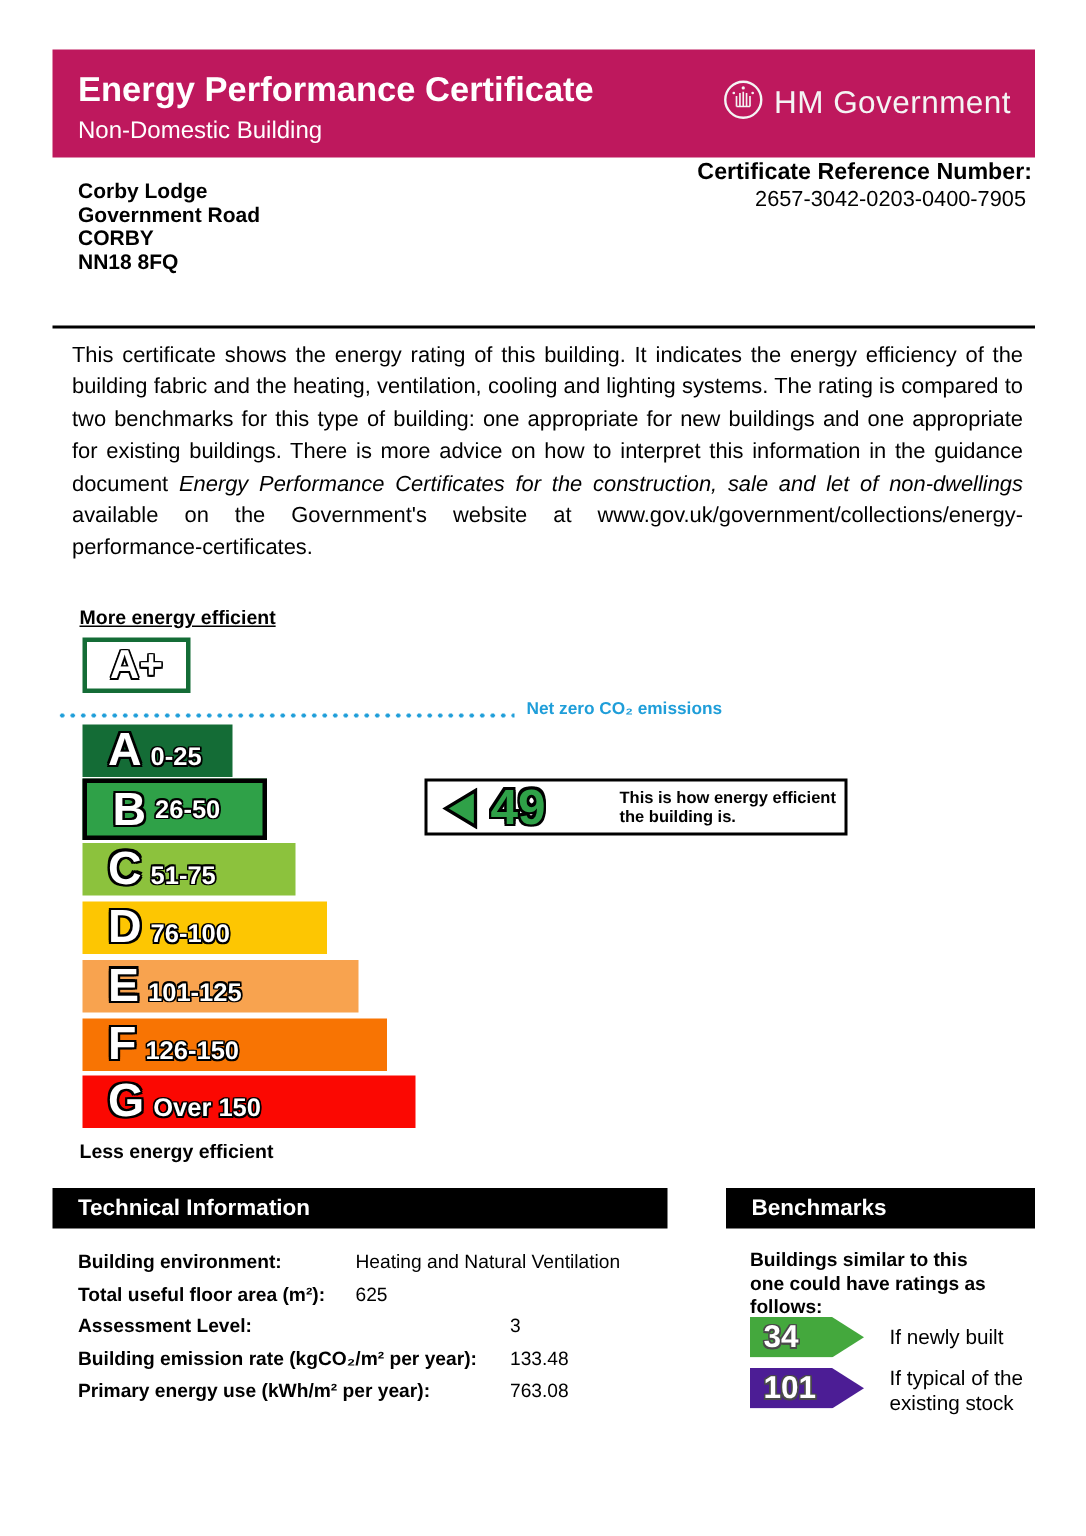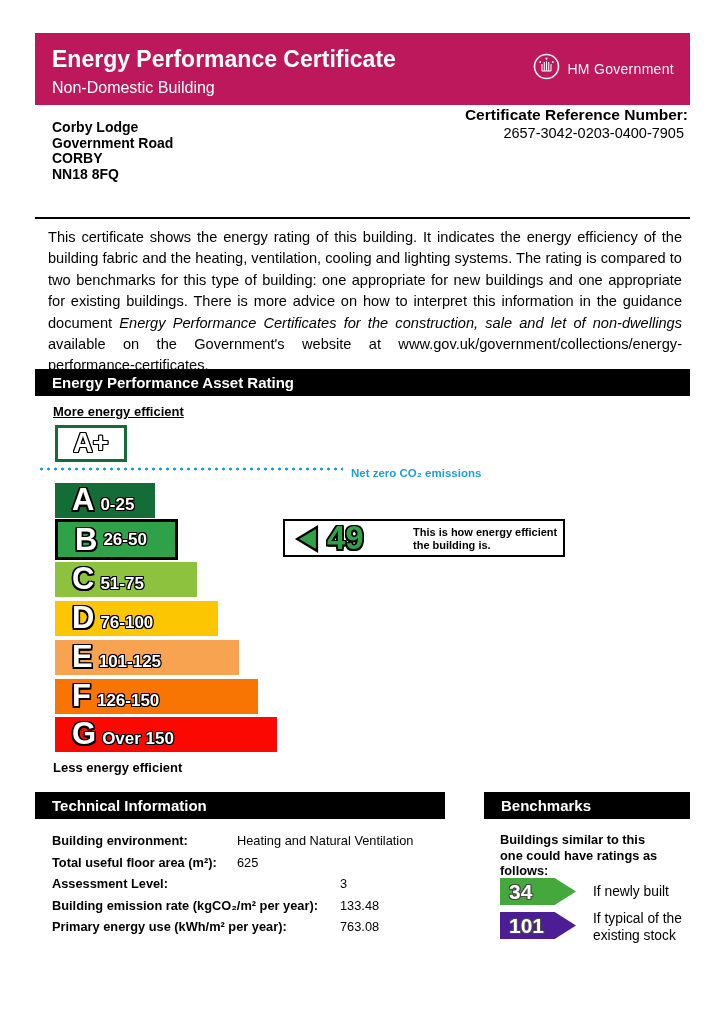--- a/index.html
+++ b/index.html
@@ -5,21 +5,21 @@
   * { margin:0; padding:0; box-sizing:border-box; }
   html,body { background:#fff; }
   body { font-family:"Liberation Sans","DejaVu Sans",sans-serif; color:#000; }
   .page { position:relative; width:724px; height:1024px; background:#fff; overflow:hidden; }
 
   
   .header-bar { position:absolute; left:35px; top:33px; width:655px; height:72px; background:#be185d; color:#fff; }
   .header-title { position:absolute; left:17px; top:13px; font-size:23px; font-weight:bold; }
   .header-subtitle { position:absolute; left:17px; top:46px; font-size:16px; font-weight:normal; }
   .gov-logo { position:absolute; right:16px; top:20px; display:flex; align-items:center; gap:7px; }
-  .gov-logo-text { font-size:14px; color:#f4f4f4; letter-spacing:.3px; }
+  .gov-logo-text { font-size:21px; color:#f4f4f4; letter-spacing:.3px; }
 
   
   .address-block { position:absolute; left:52px; top:120px; font-size:14px; font-weight:bold; line-height:15.5px; }
   .cert-ref { position:absolute; right:36px; top:106px; text-align:right; }
   .cert-ref-label { font-size:15.5px; font-weight:bold; }
   .cert-ref-number { font-size:14.5px; font-weight:normal; padding-right:4px; margin-top:1px; }
 
   .rule-top { position:absolute; left:35px; top:217px; width:655px; height:2px; background:#000; }
 
   
@@ -35,21 +35,21 @@
 
   
   .more-label { position:absolute; left:53px; top:404px; font-size:13px; font-weight:bold;text-decoration:underline; }
   .less-label { position:absolute; left:53px; top:760px; font-size:13px; font-weight:bold; }
 
   .aplus-box { position:absolute; left:55px; top:425px; width:72px; height:37px; background:#fff;
                border:3px solid #146c36; display:flex; align-items:center; justify-content:center; }
   .aplus-text { font-size:27px; font-weight:bold; color:#fff;
     text-shadow:-1px -1px 0 #000,0 -1px 0 #000,1px -1px 0 #000,-1px 0 0 #000,1px 0 0 #000,-1px 1px 0 #000,0 1px 0 #000,1px 1px 0 #000; }
 
-  .netzero-row { position:absolute; left:38px; top:467px; width:600px; height:12px; display:flex; align-items:flex-start; }
+  .netzero-row { position:absolute; left:38px; top:467px; width:600px; height:12px; display:flex; align-items:flex-end; }
   .netzero-dots { width:305px; height:4px;
     background:radial-gradient(circle, #1f9ed9 1.4px, rgba(0,0,0,0) 1.6px);
     background-size:7px 4px; background-repeat:repeat-x; background-position:0 center; }
   .netzero-label { margin-left:8px; font-size:11.5px; font-weight:bold; color:#1f9ed9; }
 
   .bands { position:absolute; left:55px; top:483px; width:300px; height:270px; }
   .band { position:absolute; left:0; height:35px; display:flex; align-items:baseline; padding-left:17px; }
   .band-letter { font-size:31px; font-weight:bold; color:#fff; line-height:33px;
     text-shadow:-1.5px -1.5px 0 #000,0 -1.5px 0 #000,1.5px -1.5px 0 #000,-1.5px 0 0 #000,1.5px 0 0 #000,-1.5px 1.5px 0 #000,0 1.5px 0 #000,1.5px 1.5px 0 #000; }
   .band-range { font-size:17px; font-weight:bold; color:#fff; margin-left:6px;
@@ -125,23 +125,20 @@
 
   <div class="cert-ref">
     <div class="cert-ref-label">Certificate Reference Number:</div>
     <div class="cert-ref-number">2657-3042-0203-0400-7905</div>
   </div>
 
   <div class="rule-top"></div>
 
   <p class="intro"><span>This certificate shows the energy rating of this building. It indicates the energy efficiency of the building fabric and the heating, ventilation, cooling and lighting systems. The rating is compared to two benchmarks for this type of building: one appropriate for new buildings and one appropriate for existing buildings. There is more advice on how to interpret this information in the guidance document </span><span class="it">Energy Performance Certificates for the construction, sale and let of non-dwellings</span><span> available on the Government's website at www.gov.uk/government/collections/energy-performance-certificates.</span></p>
 
-  <div class="section-bar bar-asset">
-    <span>Energy Performance Asset Rating</span>
-  </div>
 
   <div class="more-label">More energy efficient</div>
 
   <div class="aplus-box">
     <span class="aplus-text">A+</span>
   </div>
 
   <div class="netzero-row">
     <div class="netzero-dots"></div>
     <div class="netzero-label">Net zero CO₂ emissions</div>

